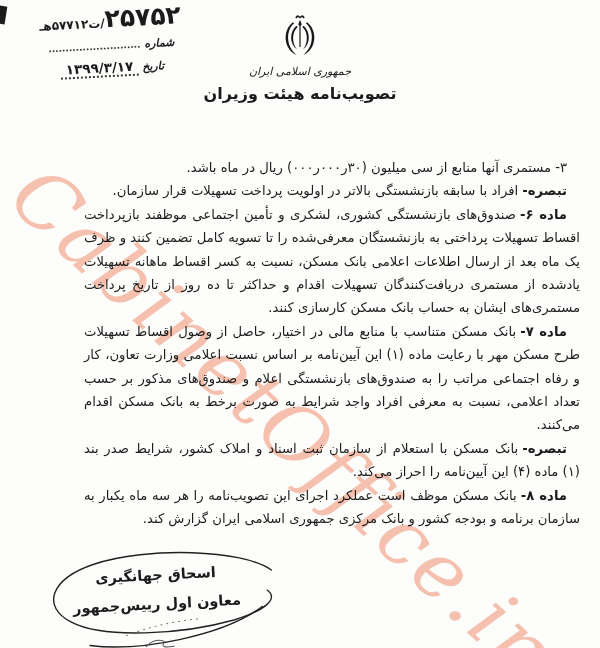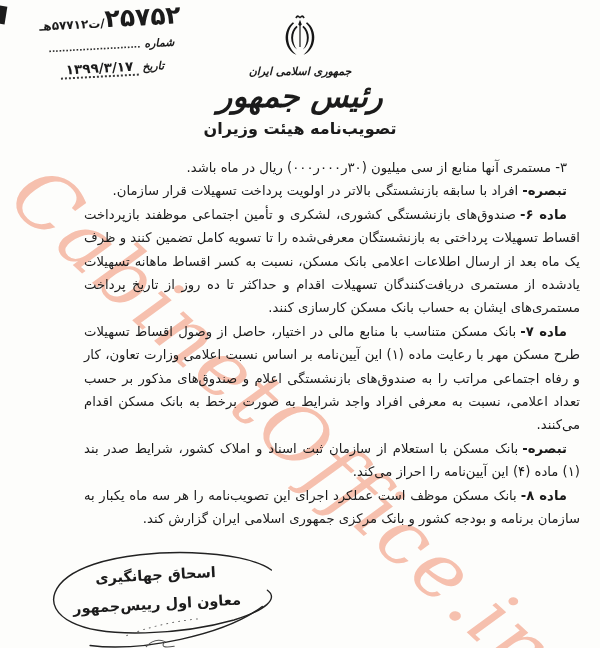--- a/index.html
+++ b/index.html
@@ -25,21 +25,21 @@
   .stamp-number{white-space:nowrap;font-weight:bold;line-height:30px;}
   .num-main{font-size:25px;letter-spacing:2px;}
   .num-suffix{font-size:12px;}
   .stamp-line{font-size:11px;font-weight:bold;font-style:italic;line-height:15px;}
   .dots{font-size:9px;letter-spacing:1px;color:#2e2e2e;font-style:normal;}
   .date-line{margin-top:6px;}
   .date-value{font-size:13.5px;font-style:normal;border-bottom:2px dotted #3a3a3a;padding:0 5px;}
   
   .header{position:absolute;left:0;right:0;top:12px;text-align:center;z-index:2;}
   .emblem{display:block;margin:0 auto;}
-  .country{font-size:11px;font-weight:bold;font-style:italic;margin-top:3px;}
+  .country{font-size:11px;font-weight:normal;font-style:italic;margin-top:3px;}
   .office{font-size:31px;font-weight:bold;font-style:italic;margin-top:1px;line-height:34px;}
   .doctype{font-size:16px;font-weight:bold;margin-top:6px;}
   
   .body-text{
     position:absolute;top:156px;right:20px;width:496px;z-index:1;
     direction:rtl;text-align:justify;
     font-size:13.2px;line-height:23.4px;
   }
   .para{margin:0;text-indent:13px;}
   .para .lead{margin-left:4px;}
@@ -81,21 +81,20 @@
       <g fill="#161616">
         <path d="M24 9 Q28 2 32 8 Q36 2 40 9 L38 11 Q36 6.5 32 11 Q28 6.5 26 11 Z"></path>
         <path d="M32 13 L29 21 L31 23 L31 59 L33 59 L33 23 L35 21 Z"></path>
         <path d="M26 23 C14 33 14 54 27 63 C18 52 18 34 28 25 Z"></path>
         <path d="M38 23 C50 33 50 54 37 63 C46 52 46 34 36 25 Z"></path>
         <path d="M20 17 C2 31 4 62 26 72 C8 58 8 31 22 19 Z"></path>
         <path d="M44 17 C62 31 60 62 38 72 C56 58 56 31 42 19 Z"></path>
       </g>
     </svg>
     <div class="country">جمهوری اسلامی ایران</div>
-    <div class="office">رئیس جمهور</div>
     <div class="doctype">تصویب‌نامه هیئت وزیران</div>
   </div>
 
   <div class="body-text">
     <p class="para"><b class="lead lead-normal">۳-</b><span>مستمری آنها منابع از سی میلیون (۳۰ر۰۰۰ر۰۰۰) ریال در ماه باشد.</span></p>
     <p class="para"><b class="lead">تبصره-</b><span>افراد با سابقه بازنشستگی بالاتر در اولویت پرداخت تسهیلات قرار سازمان.</span></p>
     <p class="para"><b class="lead">ماده ۶-</b><span>صندوق‌های بازنشستگی کشوری، لشکری و تأمین اجتماعی موظفند بازپرداخت اقساط تسهیلات پرداختی به بازنشستگان معرفی‌شده را تا تسویه کامل تضمین کنند و ظرف یک ماه بعد از ارسال اطلاعات اعلامی بانک مسکن، نسبت به کسر اقساط ماهانه تسهیلات یادشده از مستمری دریافت‌کنندگان تسهیلات اقدام و حداکثر تا ده روز از تاریخ پرداخت مستمری‌های ایشان به حساب بانک مسکن کارسازی کنند.</span></p>
     <p class="para"><b class="lead">ماده ۷-</b><span>بانک مسکن متناسب با منابع مالی در اختیار، حاصل از وصول اقساط تسهیلات طرح مسکن مهر با رعایت ماده (۱) این آیین‌نامه بر اساس نسبت اعلامی وزارت تعاون، کار و رفاه اجتماعی مراتب را به صندوق‌های بازنشستگی اعلام و صندوق‌های مذکور بر حسب تعداد اعلامی، نسبت به معرفی افراد واجد شرایط به صورت برخط به بانک مسکن اقدام می‌کنند.</span></p>
     <p class="para"><b class="lead">تبصره-</b><span>بانک مسکن با استعلام از سازمان ثبت اسناد و املاک کشور، شرایط صدر بند (۱) ماده (۴) این آیین‌نامه را احراز می‌کند.</span></p>
     <p class="para"><b class="lead">ماده ۸-</b><span>بانک مسکن موظف است عملکرد اجرای این تصویب‌نامه را هر سه ماه یکبار به سازمان برنامه و بودجه کشور و بانک مرکزی جمهوری اسلامی ایران گزارش کند.</span></p>

